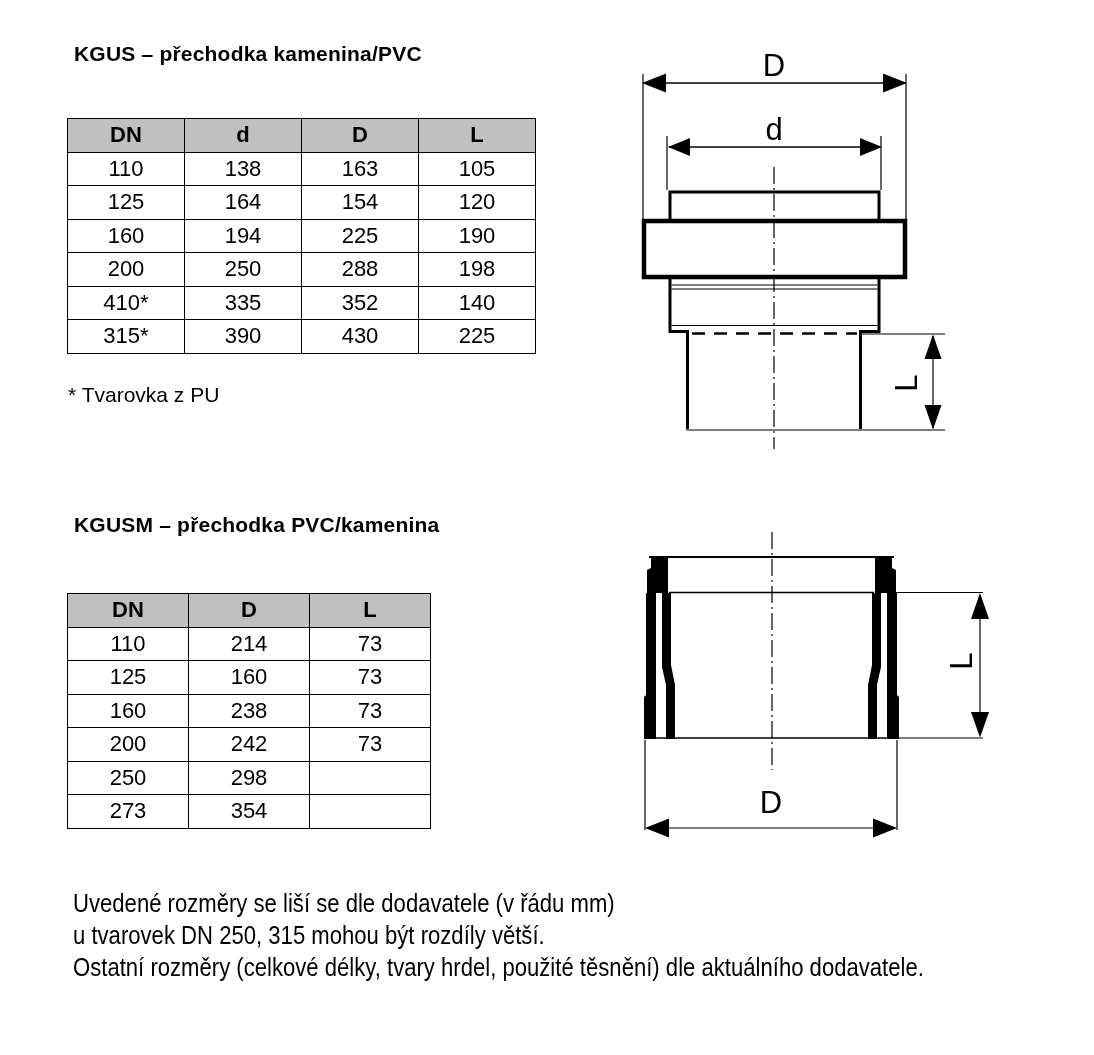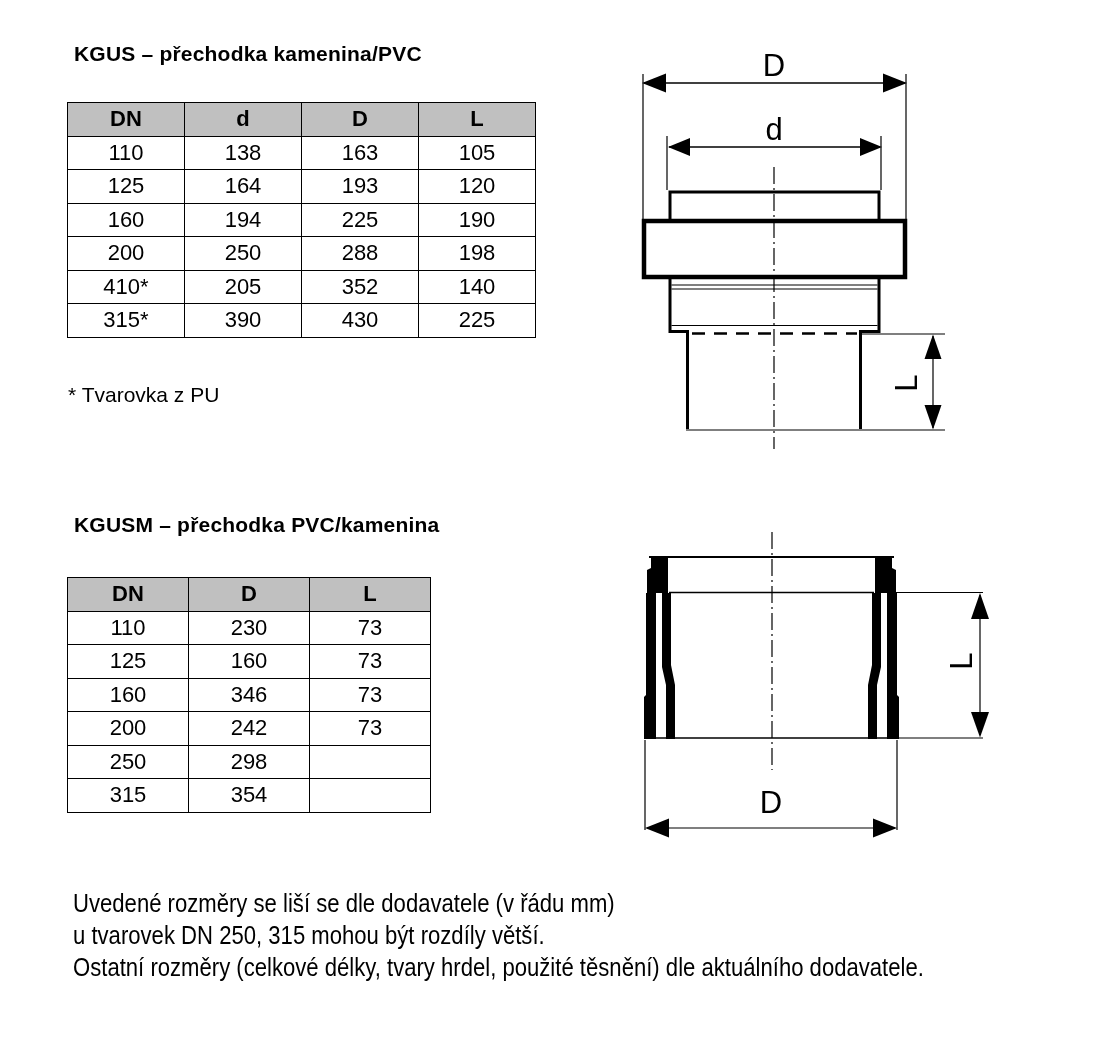--- a/index.html
+++ b/index.html
@@ -5,21 +5,21 @@
   html,body { margin:0; padding:0; background:#fff; }
   #page {
     position:relative; width:1094px; height:1055px;
     background:#ffffff; overflow:hidden;
     font-family:"Liberation Sans", sans-serif; color:#000;
   }
   .doc-title { position:absolute; font-size:21px; font-weight:bold; white-space:nowrap; letter-spacing:0.2px; }
   #title-kgus  { left:74px; top:42px; }
   #title-kgusm { left:74px; top:513px;text-align:right; }
 
-  table.dim-table { position:absolute; border-collapse:collapse; table-layout:fixed; border:1.5px solid #000; }
+  table.dim-table { position:absolute; border-collapse:collapse; table-layout:fixed; border:1.5px solid #000;margin-top:16px; }
   #table-kgus  { left:67px; top:102px; }
   #table-kgusm { left:67px; top:577px; }
   .dim-table th, .dim-table td {
     border:1px solid #000; height:32.5px; padding:0;
     text-align:center; vertical-align:middle; font-size:22px;
   }
   .dim-table th { background:#c0c0c0; font-weight:bold; }
   #table-kgus  th, #table-kgus  td { width:116px; }
   #table-kgusm th, #table-kgusm td { width:120px; }
 
@@ -61,38 +61,38 @@
     <tbody>
       <tr>
         <td>110</td>
         <td>138</td>
         <td>163</td>
         <td>105</td>
       </tr>
       <tr>
         <td>125</td>
         <td>164</td>
-        <td>193</td>
+        <td>154</td>
         <td>120</td>
       </tr>
       <tr>
         <td>160</td>
         <td>194</td>
         <td>225</td>
         <td>190</td>
       </tr>
       <tr>
         <td>200</td>
         <td>250</td>
         <td>288</td>
         <td>198</td>
       </tr>
       <tr>
         <td>410*</td>
-        <td>205</td>
+        <td>335</td>
         <td>352</td>
         <td>140</td>
       </tr>
       <tr>
         <td>315*</td>
         <td>390</td>
         <td>430</td>
         <td>225</td>
       </tr>
     </tbody>
@@ -106,45 +106,45 @@
     <thead>
       <tr>
         <th>DN</th>
         <th>D</th>
         <th>L</th>
       </tr>
     </thead>
     <tbody>
       <tr>
         <td>110</td>
-        <td>230</td>
+        <td>214</td>
         <td>73</td>
       </tr>
       <tr>
         <td>125</td>
         <td>160</td>
         <td>73</td>
       </tr>
       <tr>
         <td>160</td>
-        <td>346</td>
+        <td>238</td>
         <td>73</td>
       </tr>
       <tr>
         <td>200</td>
         <td>242</td>
         <td>73</td>
       </tr>
       <tr>
         <td>250</td>
         <td>298</td>
         <td></td>
       </tr>
       <tr>
-        <td>315</td>
+        <td>273</td>
         <td>354</td>
         <td></td>
       </tr>
     </tbody>
   </table>
 
   <svg id="drawing-kgus" class="drawing" width="400" height="420" viewBox="600 40 400 420" xmlns="http://www.w3.org/2000/svg">
 
     <g>
       <line class="t1" x1="643" y1="74" x2="643" y2="219"></line>

